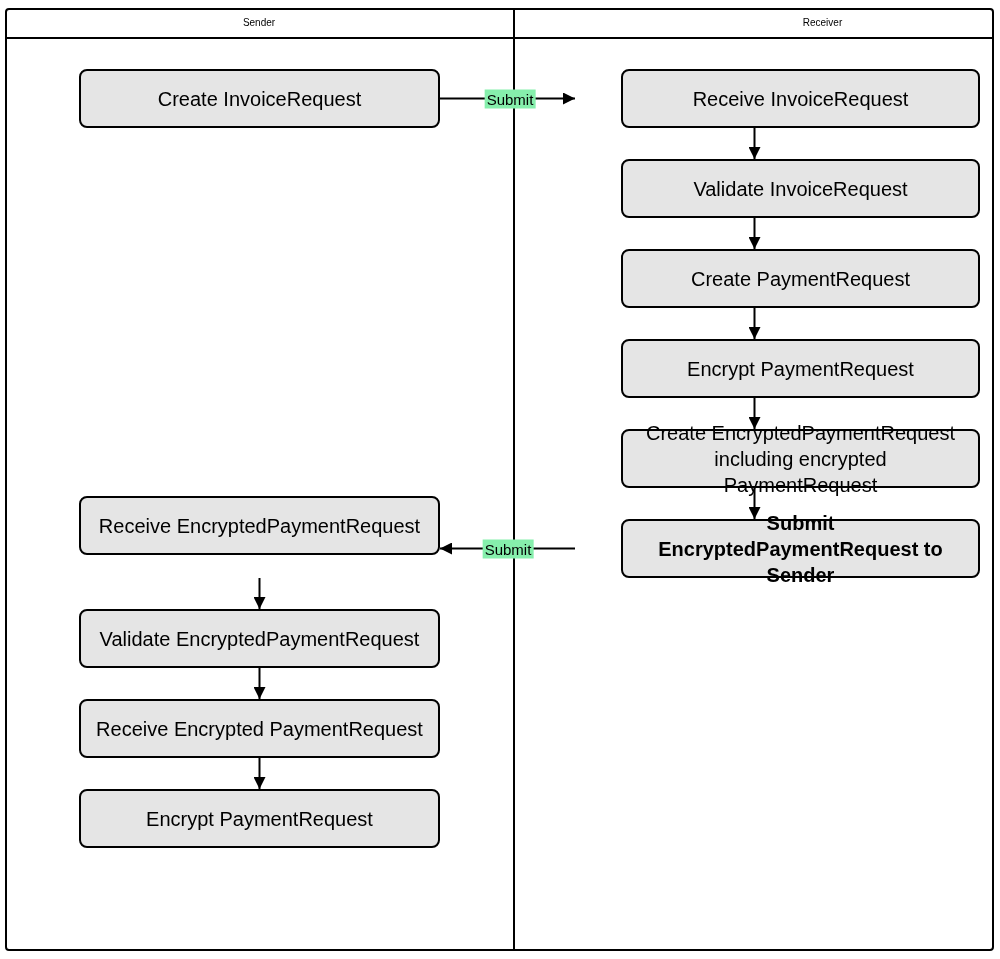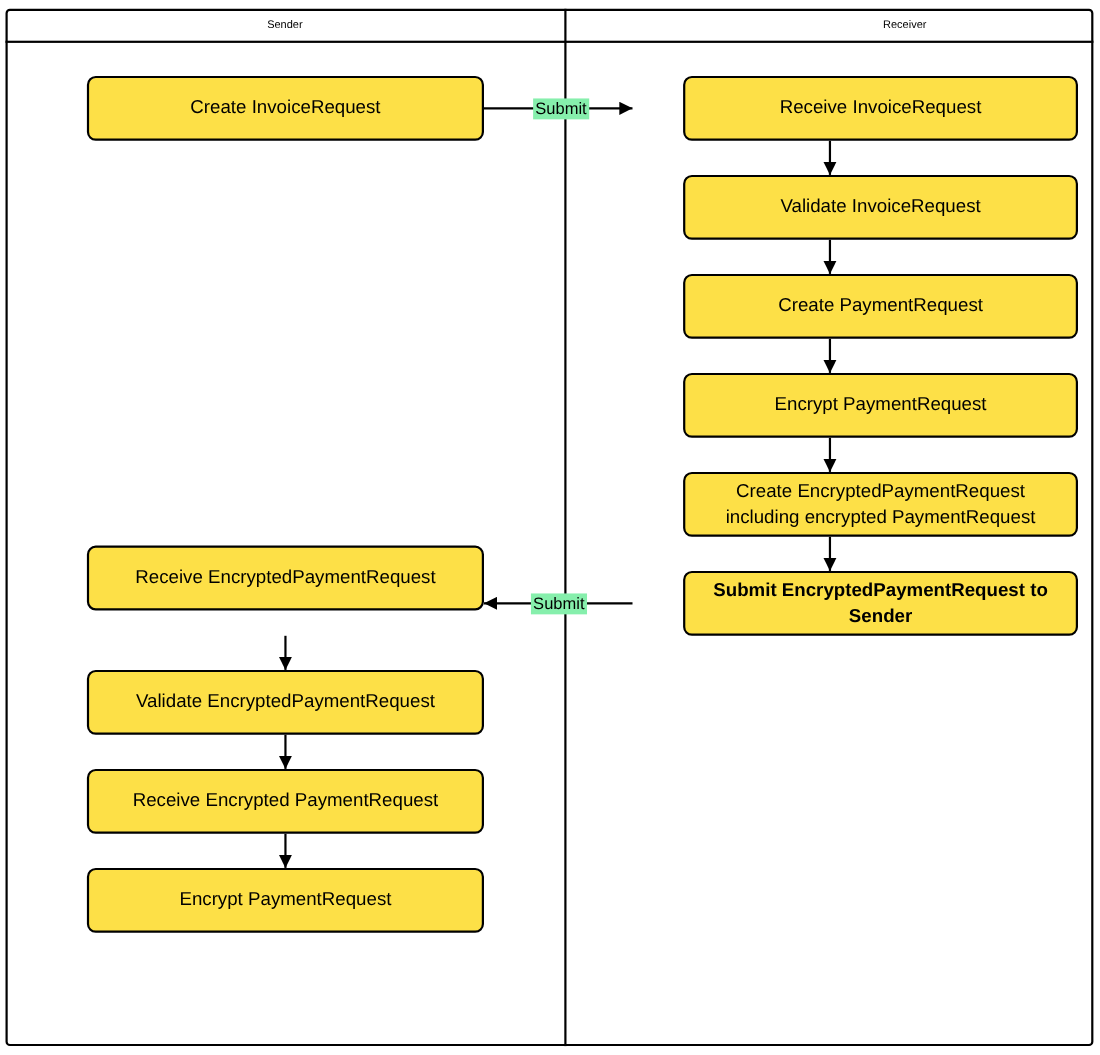--- a/index.html
+++ b/index.html
@@ -49,27 +49,27 @@
     line-height: 30px;
     text-align: center;
     font-size: 10px;
   }
   .lane-title.sender { left: 5px; width: 508px; }
   .lane-title.receiver { left: 540px; width: 477px; padding-left: 44px; }
   .node {
     position: absolute;
     border: 2px solid #000000;
     border-radius: 8px;
-    background: #fde047;
+    background: #e5e5e5;
     box-sizing: border-box;
     display: flex;
     align-items: center;
     justify-content: center;
     text-align: center;
-    font-size: 17px;
+    font-size: 20px;
     line-height: 1.3;
     padding: 4px 12px;
   }
   .node.lane-left { left: 79px; width: 361px; height: 59px; }
   .node.lane-right { left: 575px; width: 359px; height: 59px; margin-left: 46px; }
   svg.edges {
     position: absolute;
     left: 0;
     top: 0;
     width: 1000px;

